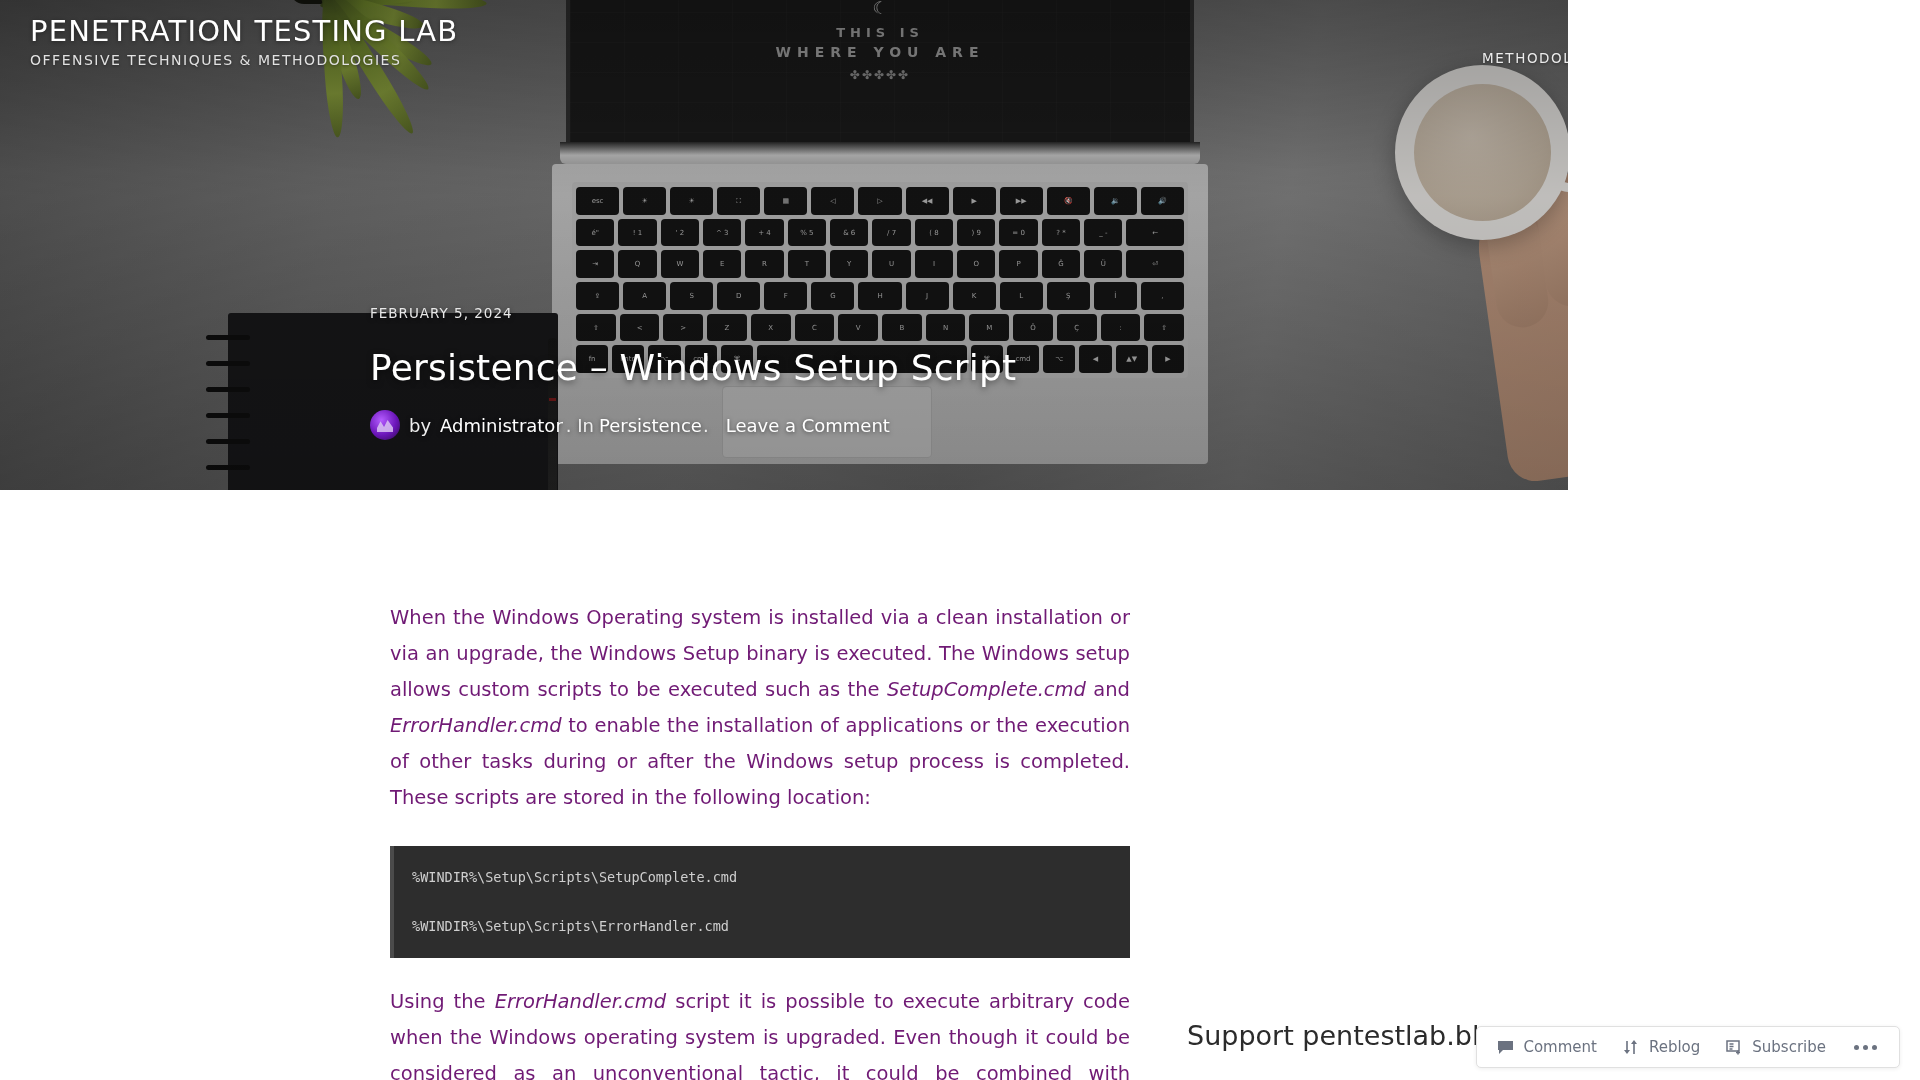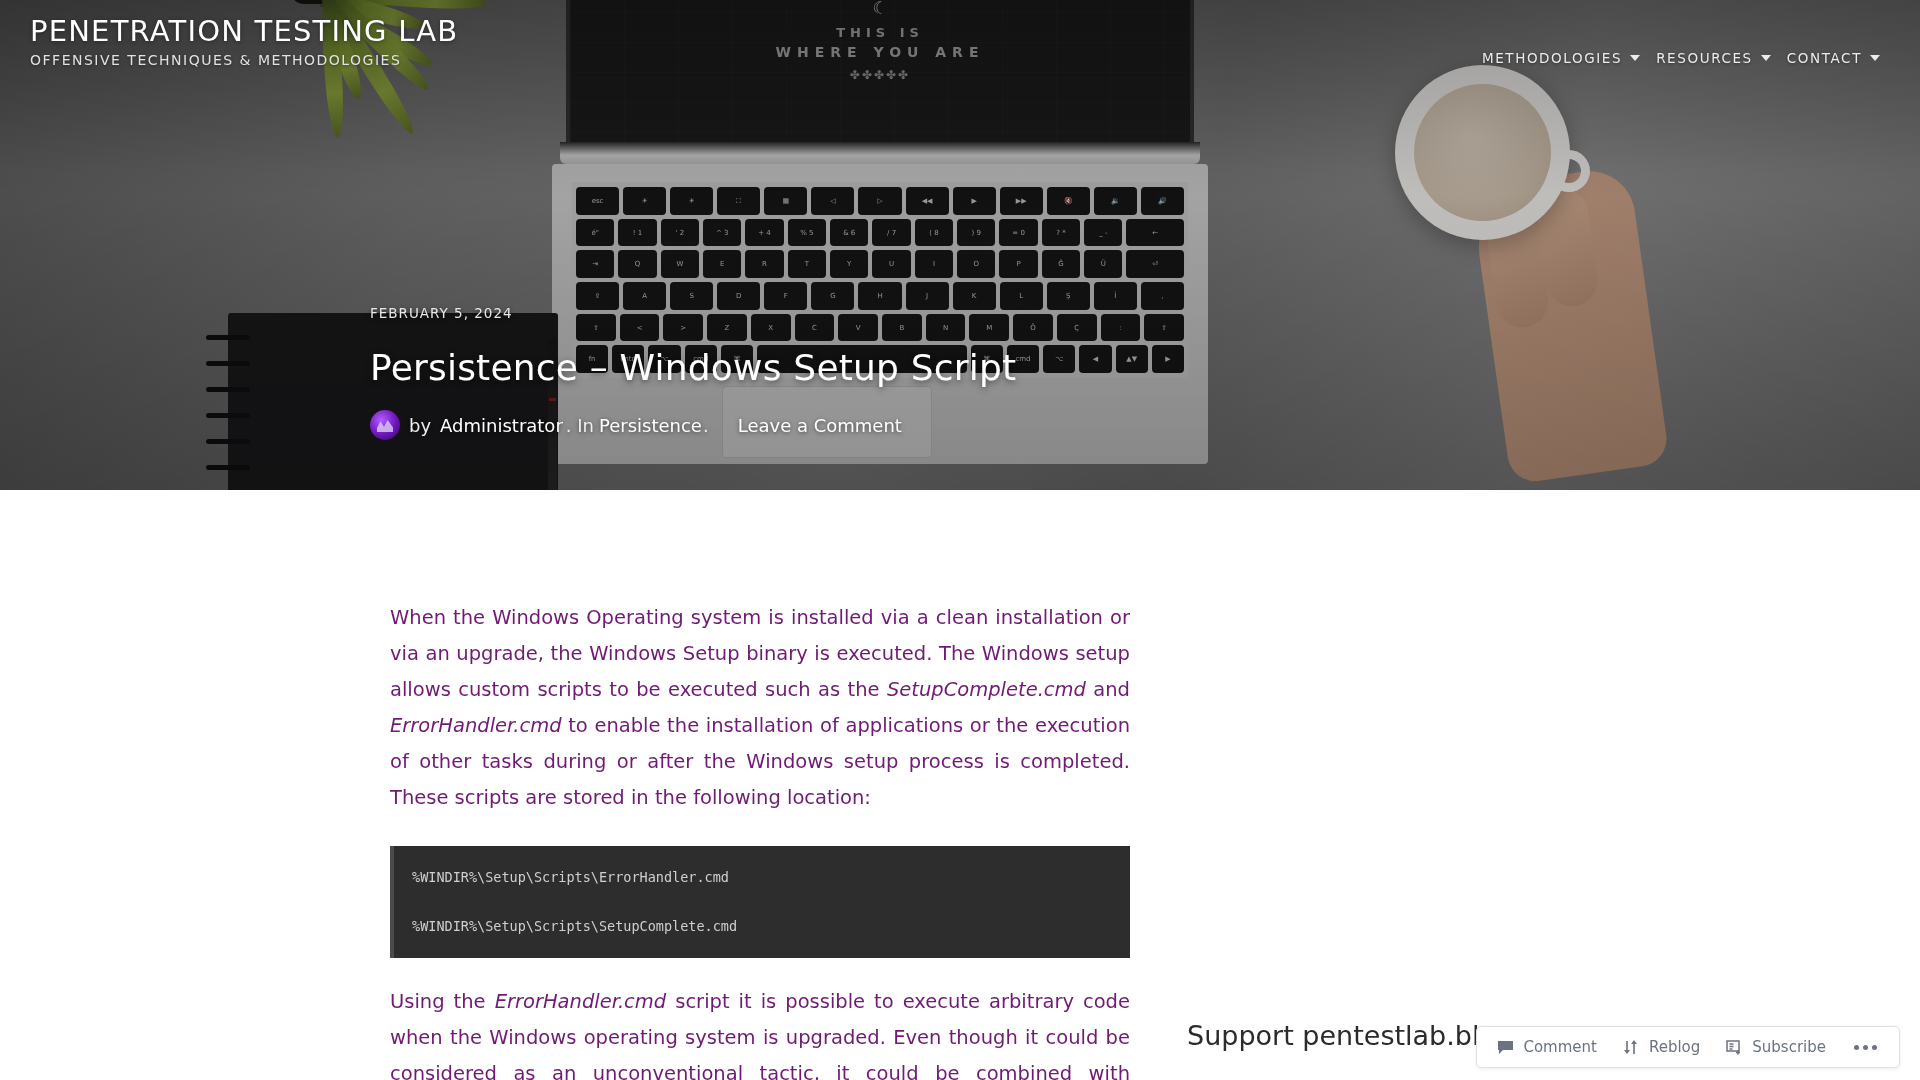--- a/index.html
+++ b/index.html
@@ -6,21 +6,21 @@
   html, body { width:1920px; height:1080px; overflow:hidden; }
   body {
     font-family:"DejaVu Sans", sans-serif;
     background:#ffffff;
     color:#3a3a3a;
   }
 
   
   .hero {
     position:relative;
-    width:1920px;
+    width:1568px;
     height:490px;
     overflow:hidden;
     background:#7c7c7c;
   }
   
   .desk {
     position:absolute; inset:0;
     background:
       linear-gradient(100deg, #6f6f6f 0%, #8a8a8a 22%, #9a9a9a 46%, #8d8d8d 62%, #a3a3a3 80%, #8e8e8e 100%);
   }
@@ -418,34 +418,34 @@
   <div class="post-head">
     <div class="post-date">FEBRUARY 5, 2024</div>
     <div class="post-title">Persistence – Windows Setup Script</div>
     <div class="post-meta">
       <div class="avatar"></div>
       <span>by</span>
       <a class="meta-link" href="#">Administrator</a>
       <span style="margin-left:-6px">.  In</span>
       <a class="meta-link" href="#" style="margin-left:-4px">Persistence</a>
       <span style="margin-left:-8px">.</span>
-      <a class="meta-link" href="#" style="margin-left:20px">Leave a Comment</a>
+      <a class="meta-link" href="#" style="margin-left:8px">Leave a Comment</a>
     </div>
   </div>
 </div>
 
 <div class="main">
 
   <div class="content">
     <p class="para" id="para1"><span>When the Windows Operating system is installed via a clean installation or via an upgrade, the Windows Setup binary is executed. The Windows setup allows custom scripts to be executed such as the </span><i>SetupComplete.cmd</i><span> and </span><i>ErrorHandler.cmd</i><span> to enable the installation of applications or the execution of other tasks during or after the Windows setup process is completed. These scripts are stored in the following location:</span></p>
 
     <div class="codeblock">
       <div id="codelines">
+          <div class="codeline">%WINDIR%\Setup\Scripts\SetupComplete.cmd</div>
           <div class="codeline">%WINDIR%\Setup\Scripts\ErrorHandler.cmd</div>
-          <div class="codeline">%WINDIR%\Setup\Scripts\SetupComplete.cmd</div>
         </div>
     </div>
 
     <p class="para" id="para2"><span>Using the </span><i>ErrorHandler.cmd</i><span> script it is possible to execute arbitrary code when the Windows operating system is upgraded. Even though it could be considered as an unconventional tactic, it could be combined with scheduled tasks for example to run Windows Setup and establish persistence. The following code can be used as a proof of concept of code execution that will</span></p>
   </div>
 
   <div class="sidebar">
     <div class="side-title">Support pentestlab.blog</div>
 
   </div>

